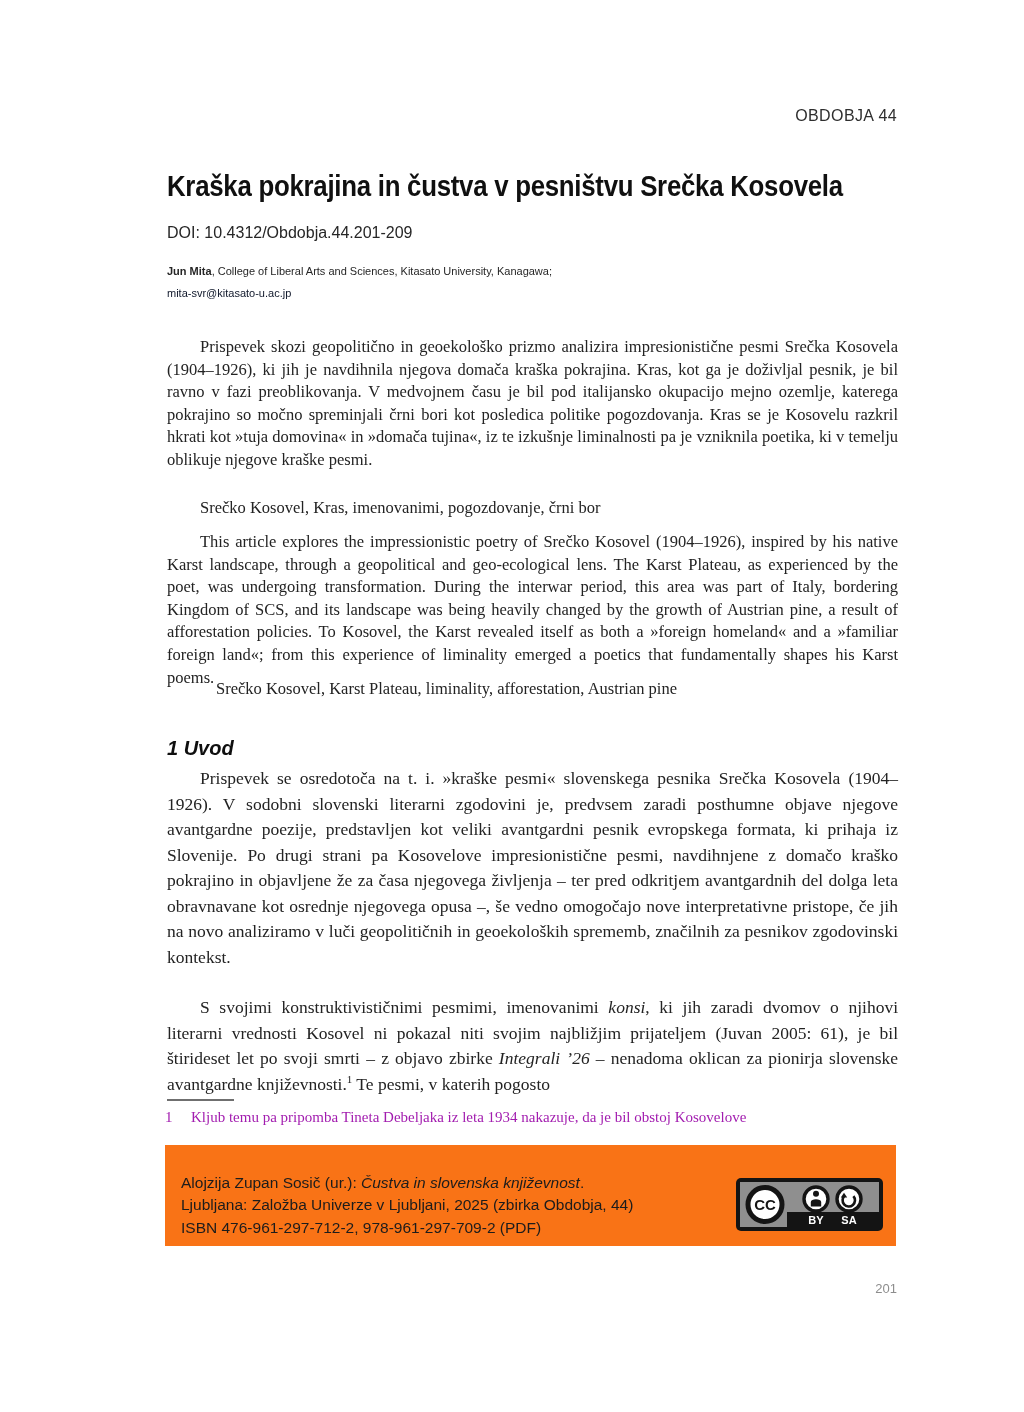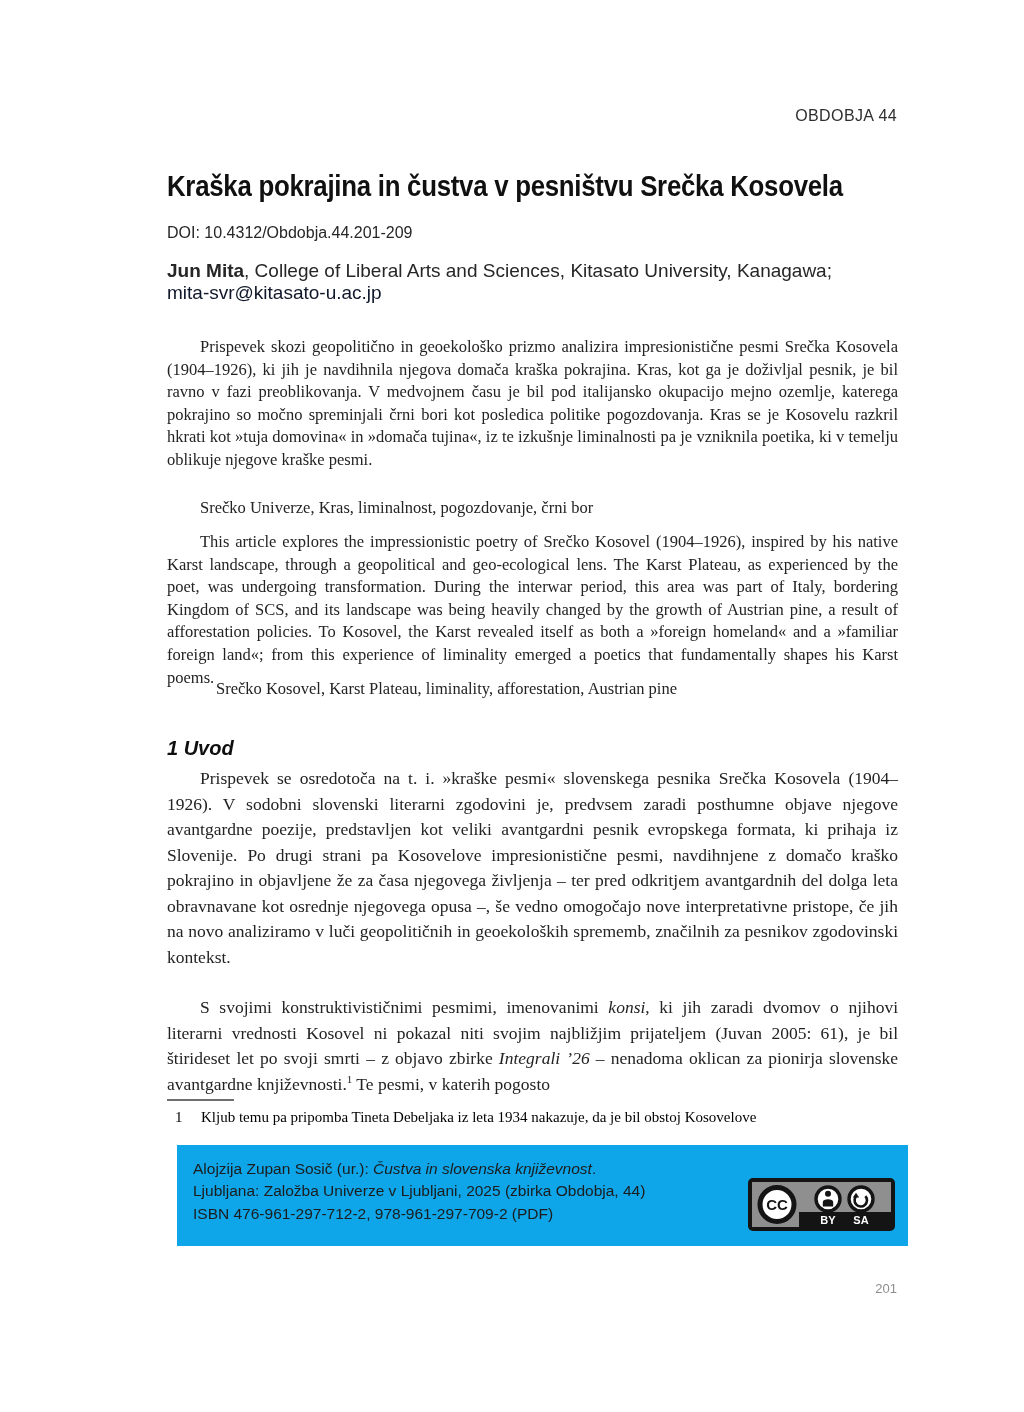--- a/index.html
+++ b/index.html
@@ -10,42 +10,42 @@
            font-size:16px;color:#2e2e2e;letter-spacing:0.4px;}
 
   .title{position:absolute;top:169px;left:167px;font-family:"Liberation Sans",sans-serif;
          font-weight:bold;font-size:30px;color:#101010;white-space:nowrap;
          transform:scaleX(0.86);transform-origin:0 50%;letter-spacing:-0.3px;}
 
   .doi{position:absolute;top:224px;left:167px;font-family:"Liberation Sans",sans-serif;
        font-size:16px;color:#262626;}
 
   .author{position:absolute;top:260px;left:167px;width:731px;font-family:"Liberation Sans",sans-serif;
-          font-size:19px;line-height:22px;color:#262626;}
+          font-size:11px;line-height:22px;color:#262626;}
   .author .email{color:#0f172a;}
 
   .serifblock{position:absolute;left:167px;width:731px;text-align:justify;color:#232323;}
   .abstract{font-size:16.5px;line-height:22.6px;text-indent:33px;}
   .keywords{font-size:16.5px;line-height:22px;padding-left:33px;text-align:left;}
 
   .h-section{position:absolute;left:167px;font-family:"Liberation Sans",sans-serif;
              font-weight:bold;font-size:20px;color:#0f0f0f;}
 
   .bodypar{font-size:17.5px;line-height:25.5px;text-indent:33px;}
   .bodypar i{font-style:italic;}
   sup{font-size:11px;line-height:0;vertical-align:super;}
 
   .fn-rule{position:absolute;top:1099px;left:167px;width:67px;border-top:2px solid #6f6f6f;}
-  .footnote{position:absolute;top:1107px;left:161px;width:731px;font-size:15px;line-height:20px;
-            text-align:justify;color:#000000;padding-left:14px;box-sizing:border-box;}
+  .footnote{position:absolute;top:1107px;left:151px;width:731px;font-size:15px;line-height:20px;
+            text-align:justify;color:#a21caf;padding-left:14px;box-sizing:border-box;}
   .fn-num{display:inline-block;width:26px;}
 
-  .citebox{position:absolute;top:1145px;left:165px;width:731px;height:101px;background:#0ea5e9;
-           box-sizing:border-box;padding:13px 16px;font-family:"Liberation Sans",sans-serif;
-           font-size:15.5px;line-height:22.4px;color:#1c1c1c;margin-left:12px;}
+  .citebox{position:absolute;top:1145px;left:165px;width:731px;height:101px;background:#f97316;
+           box-sizing:border-box;padding:27px 16px;font-family:"Liberation Sans",sans-serif;
+           font-size:15.5px;line-height:22.4px;color:#1c1c1c;}
   .citebox i{font-style:italic;}
 
   .badge{position:absolute;top:33px;right:13px;width:147px;height:53px;}
 
   .pagenum{position:absolute;top:1281px;right:127px;font-family:"Liberation Sans",sans-serif;
            font-size:13px;color:#8d8d8d;}
 </style>
 </head>
 <body>
 
@@ -57,21 +57,21 @@
 
   <div class="doi">DOI: 10.4312/Obdobja.44.201-209</div>
 
   <div class="author">
     <div><b>Jun Mita</b><span>, College of Liberal Arts and Sciences, Kitasato University, Kanagawa;</span></div>
     <div class="email">mita-svr@kitasato-u.ac.jp</div>
   </div>
 
   <p class="serifblock abstract" style="top:336px;margin:0;">Prispevek skozi geopolitično in geoekološko prizmo analizira impresionistične pesmi Srečka Kosovela (1904–1926), ki jih je navdihnila njegova domača kraška pokrajina. Kras, kot ga je doživljal pesnik, je bil ravno v fazi preoblikovanja. V medvojnem času je bil pod italijansko okupacijo mejno ozemlje, katerega pokrajino so močno spreminjali črni bori kot posledica politike pogozdovanja. Kras se je Kosovelu razkril hkrati kot »tuja domovina« in »domača tujina«, iz te izkušnje liminalnosti pa je vzniknila poetika, ki v temelju oblikuje njegove kraške pesmi.</p>
 
-  <p class="serifblock keywords" style="top:497px;margin:0;">Srečko Univerze, Kras, liminalnost, pogozdovanje, črni bor</p>
+  <p class="serifblock keywords" style="top:497px;margin:0;">Srečko Kosovel, Kras, imenovanimi, pogozdovanje, črni bor</p>
 
   <p class="serifblock abstract" style="top:531px;margin:0;">This article explores the impressionistic poetry of Srečko Kosovel (1904–1926), inspired by his native Karst landscape, through a geopolitical and geo-ecological lens. The Karst Plateau, as experienced by the poet, was undergoing transformation. During the interwar period, this area was part of Italy, bordering Kingdom of SCS, and its landscape was being heavily changed by the growth of Austrian pine, a result of afforestation policies. To Kosovel, the Karst revealed itself as both a »foreign homeland« and a »familiar foreign land«; from this experience of liminality emerged a poetics that fundamentally shapes his Karst poems.</p>
 
   <p class="serifblock keywords" style="top:662px;margin:16px;">Srečko Kosovel, Karst Plateau, liminality, afforestation, Austrian pine</p>
 
   <h2 class="h-section" style="top:737px;margin:0;font-style:italic;">1 Uvod</h2>
 
   <p class="serifblock bodypar" style="top:766px;margin:0;">Prispevek se osredotoča na t. i. »kraške pesmi« slovenskega pesnika Srečka Kosovela (1904–1926). V sodobni slovenski literarni zgodovini je, predvsem zaradi posthumne objave njegove avantgardne poezije, predstavljen kot veliki avantgardni pesnik evropskega formata, ki prihaja iz Slovenije. Po drugi strani pa Kosovelove impresionistične pesmi, navdihnjene z domačo kraško pokrajino in objavljene že za časa njegovega življenja – ter pred odkritjem avantgardnih del dolga leta obravnavane kot osrednje njegovega opusa –, še vedno omogočajo nove interpretativne pristope, če jih na novo analiziramo v luči geopolitičnih in geoekoloških sprememb, značilnih za pesnikov zgodovinski kontekst.</p>
 
   <p class="serifblock bodypar" style="top:995px;margin:0;"><span>S svojimi konstruktivističnimi pesmimi, imenovanimi </span><i>konsi</i><span>, ki jih zaradi dvomov o njihovi literarni vrednosti Kosovel ni pokazal niti svojim najbližjim prijateljem (Juvan 2005: 61), je bil štirideset let po svoji smrti – z objavo zbirke </span><i>Integrali ’26</i><span> – nenadoma oklican za pionirja slovenske avantgardne književnosti.</span><sup>1</sup><span> Te pesmi, v katerih pogosto</span></p>

